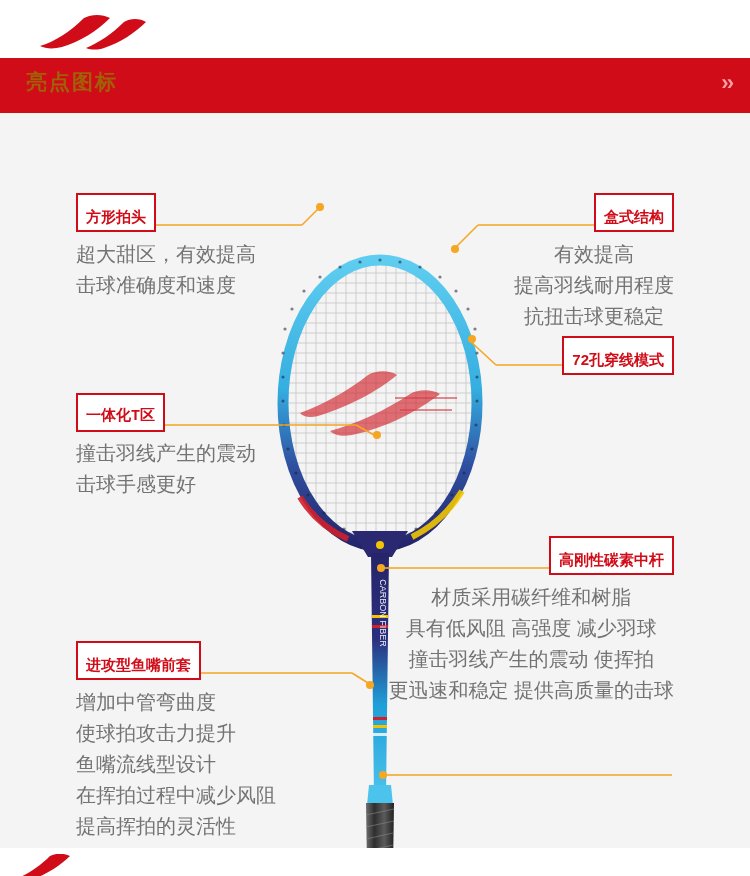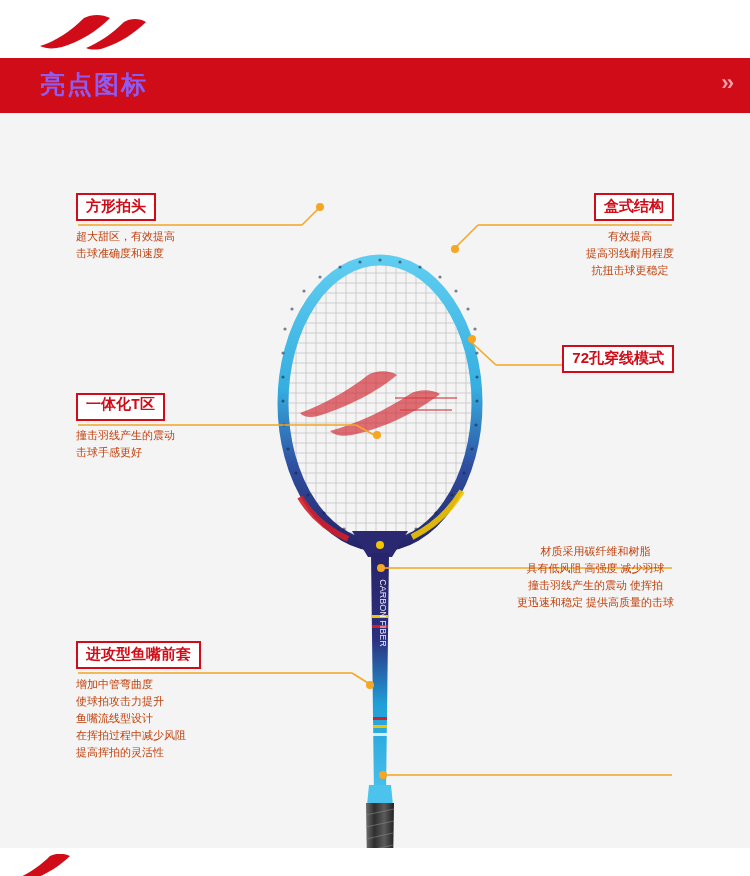--- a/index.html
+++ b/index.html
@@ -35,24 +35,24 @@
     width: 120px; height: 40px;
   }
   .header-bar {
     position: absolute;
     left: 0; top: 58px;
     width: 750px; height: 55px;
     background: #d00c18;
   }
   .header-title {
     position: absolute;
-    left: 40px; top: 68px;
-    font-size: 25px;
+    left: 26px; top: 68px;
+    font-size: 21px;
     font-weight: bold;
-    color: #8b5cf6;
+    color: #a16207;
     letter-spacing: 2px;
   }
   .header-arrows {
     position: absolute;
     right: 18px; top: 70px;
     font-size: 22px;
     color: #f2a0a6;
     font-weight: bold;
     letter-spacing: -2px;
   }
@@ -76,28 +76,28 @@
   .callout {
     position: absolute;
   }
   .callout .tag {
     display: inline-block;
     border: 2px solid #d00c18;
     background: #ffffff;
     color: #d00c18;
     font-size: 15px;
     font-weight: bold;
-    padding: 3px 8px 4px 8px;
+    padding: 14px 8px 4px 8px;
     line-height: 1.1;
     white-space: nowrap;
   }
   .callout .desc {
     margin-top: 7px;
-    font-size: 11px;
-    color: #c2410c;
+    font-size: 20px;
+    color: #737373;
     line-height: 1.55;
     white-space: pre-line;
   }
   .callout.right .tag,
   .callout.right .desc {
     text-align: center;
   }
   .callout.right {
     text-align: right;
   }
@@ -342,31 +342,32 @@
 击球准确度和速度</div>
     </div>
 
     <div class="callout right" style="right:76px; top:80px;">
       <span class="tag">盒式结构</span>
       <div class="desc">有效提高
 提高羽线耐用程度
 抗扭击球更稳定</div>
     </div>
 
-    <div class="callout right" style="right:76px; top:232px;margin-left:12px;">
+    <div class="callout right" style="right:76px; top:223px;margin-left:12px;">
       <span class="tag">72孔穿线模式</span>
     </div>
 
     <div class="callout left" style="left:76px; top:280px;font-family:Liberation Mono, monospace;">
       <span class="tag">一体化T区</span>
       <div class="desc">撞击羽线产生的震动
 击球手感更好</div>
     </div>
 
     <div class="callout right" style="right:76px; top:423px;">
+      <span class="tag">高刚性碳素中杆</span>
       <div class="desc">材质采用碳纤维和树脂
 具有低风阻  高强度  减少羽球
 撞击羽线产生的震动  使挥拍
 更迅速和稳定  提供高质量的击球</div>
     </div>
 
     <div class="callout left" style="left:76px; top:528px;">
       <span class="tag">进攻型鱼嘴前套</span>
       <div class="desc">增加中管弯曲度
 使球拍攻击力提升

